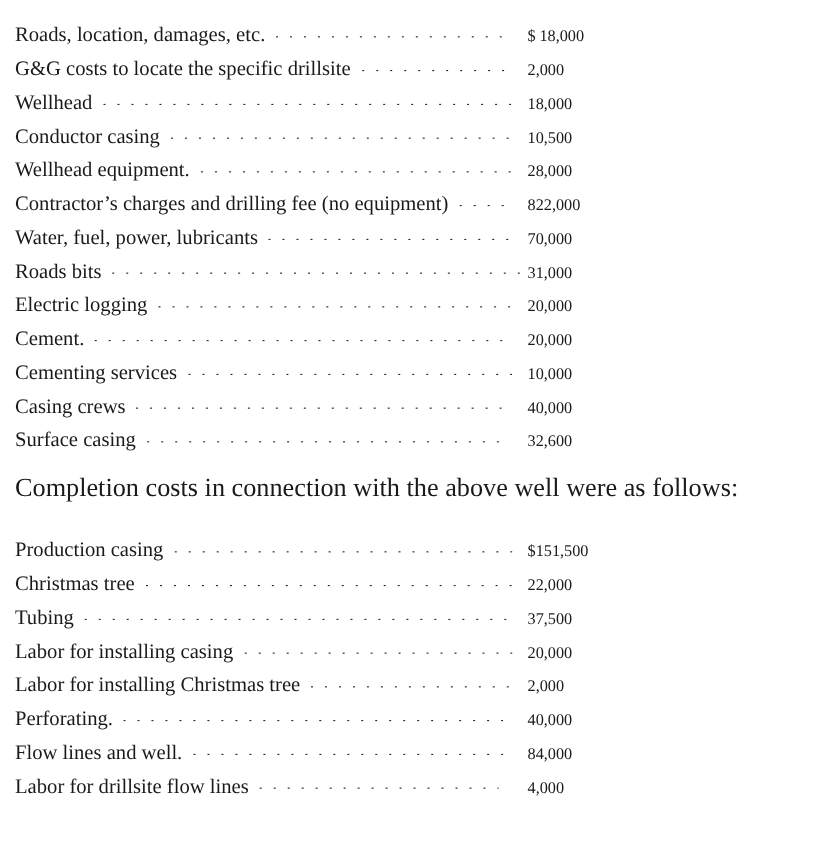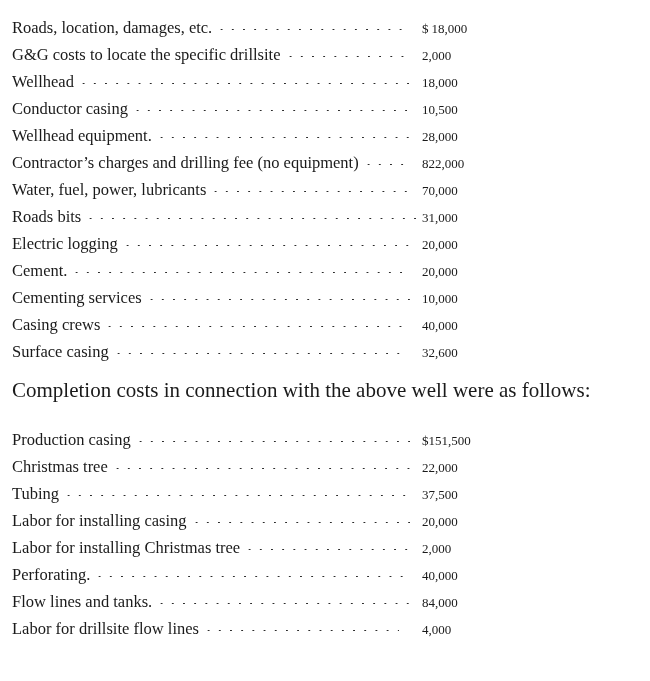--- a/index.html
+++ b/index.html
@@ -226,21 +226,21 @@
           <td class="cell-amount"><span>2,000</span></td>
         </tr>
         <tr class="cost-row">
           <td class="cell-label">
             <span class="label-wrap"><span class="label-text">Perforating.</span><span class="leader" style="width: 315.641px;"></span></span>
           </td>
           <td class="cell-amount"><span>40,000</span></td>
         </tr>
         <tr class="cost-row">
           <td class="cell-label">
-            <span class="label-wrap"><span class="label-text">Flow lines and tanks.</span><span class="leader" style="width: 253.75px;"></span></span>
+            <span class="label-wrap"><span class="label-text">Flow lines and well.</span><span class="leader" style="width: 253.75px;"></span></span>
           </td>
           <td class="cell-amount"><span>84,000</span></td>
         </tr>
         <tr class="cost-row">
           <td class="cell-label">
             <span class="label-wrap"><span class="label-text">Labor for drillsite flow lines</span><span class="leader" style="width: 196.031px;"></span></span>
           </td>
           <td class="cell-amount"><span>4,000</span></td>
         </tr>
       </tbody>

